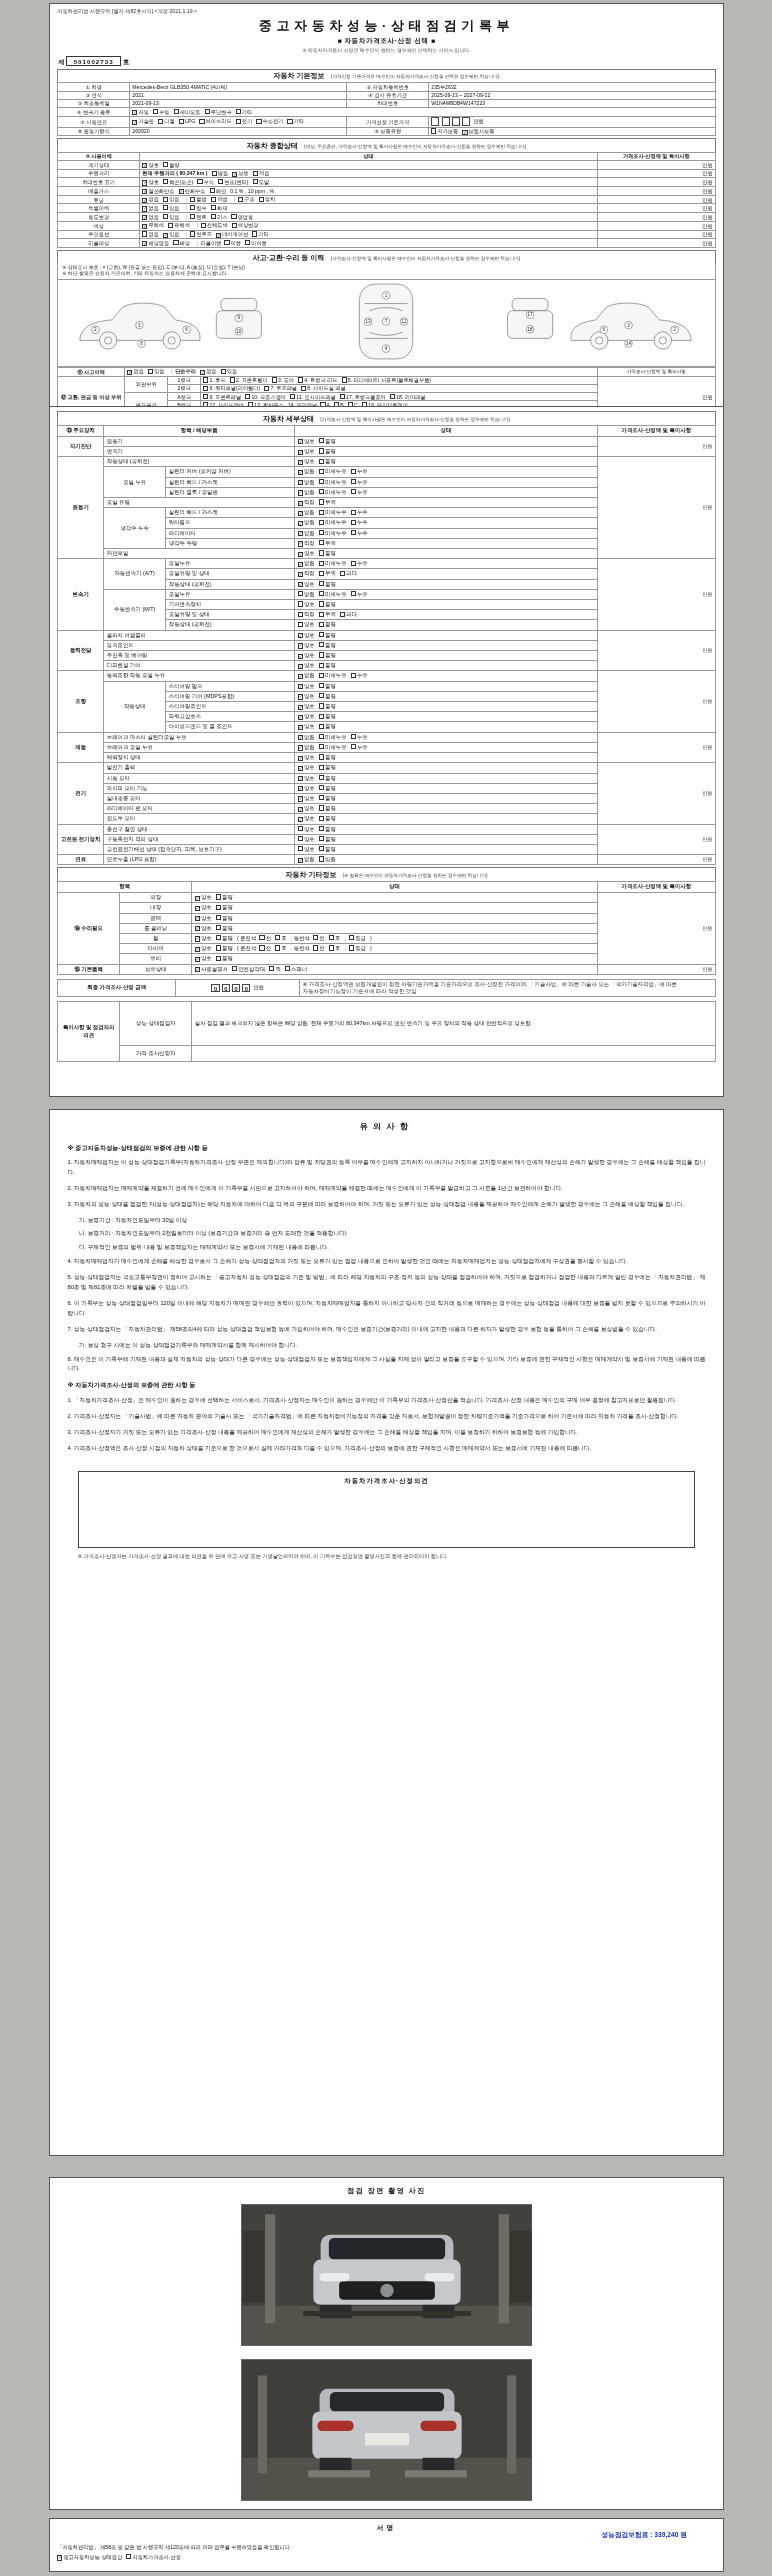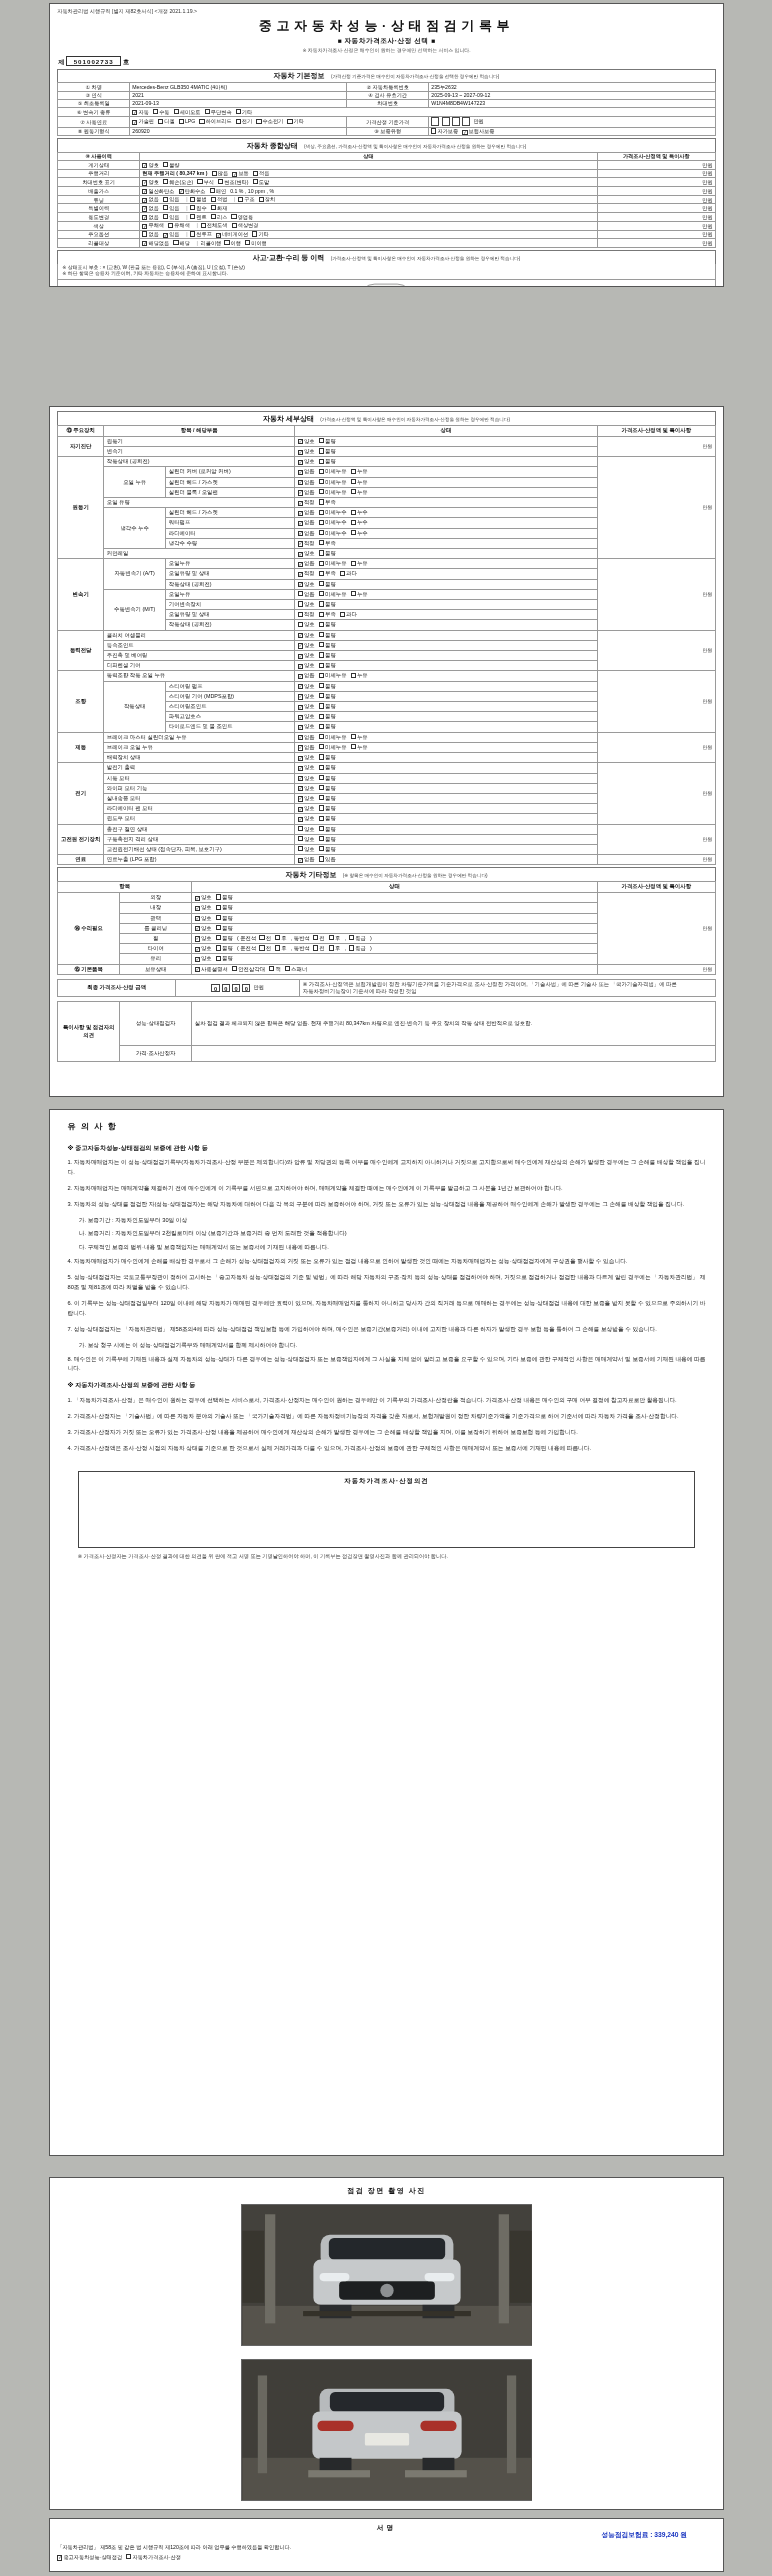--- a/index.html
+++ b/index.html
@@ -1,19 +1,19 @@
 <!DOCTYPE html>
 <html style="font-size:8.2px"><head>
 <meta charset="utf-8">
 <style>
   *{box-sizing:border-box;margin:0;padding:0;}
   html,body{width:773px;height:2576px;}
   body{position:relative;background:#b7b8b4;font-family:"Liberation Sans","DejaVu Sans",sans-serif;color:#111;overflow:hidden;}
   .panel{position:absolute;left:49px;width:675px;background:#fff;border:0.5px solid #555;padding:4.1px 7.2px;overflow:hidden;}
-  #p1{top:3.1px;height:284px;}
+  #p1{top:3.1px;height:409px;}
   #p2{top:406px;height:691px;}
   #p3{top:1109px;height:1047px;padding:8.2px 17.5px;}
   #p4{top:2177px;height:333px;}
   #p5{top:2518px;height:54px;}
   .form-note{font-size:5.2px;color:#333;}
   .title{text-align:center;font-size:13px;font-weight:bold;letter-spacing:4.6px;margin-top:1.5px;}
   .subtitle{text-align:center;font-size:6.7px;font-weight:bold;margin-top:2.6px;letter-spacing:0.5px;}
   .subnote{text-align:center;font-size:4.9px;color:#444;margin-top:1px;}
   .docno{font-size:6.2px;font-weight:bold;margin:3.1px 0 2.1px 1px;}
   .docno-box{display:inline-block;border:0.5px solid #333;padding:0.5px 6.2px;margin:0 2.1px;letter-spacing:1px;}
@@ -35,21 +35,21 @@
   .psep{margin:0 2.6px;color:#999;}
   .ptxt{margin-right:3.1px;}
   .pstrong{font-weight:bold;margin-right:4.1px;}
   .dbox{display:inline-block;width:8.2px;height:8.8px;border:0.5px solid #444;margin-right:2.1px;text-align:center;font-size:5.7px;line-height:8.2px;font-weight:bold;vertical-align:middle;}
   .unit{font-size:5.2px;margin-left:1px;}
   .legend{border:0.5px solid #9a9a9a;border-top:0;font-size:4.9px;line-height:6.7px;padding:1px 4.1px;color:#222;}
   .diagram-box{border:0.5px solid #9a9a9a;border-top:0;padding:1.5px 5.2px;}
   .final-note{font-size:4.6px;line-height:6.2px;color:#333;}
   .op-text{height:44px;vertical-align:top;font-size:5.4px;line-height:7.7px;}
   .op-text2{height:15.5px;vertical-align:top;}
-  .notice-title{font-size:8.2px;font-weight:bold;letter-spacing:5.2px;margin:3.1px 0 11.3px;}
+  .notice-title{text-align:center;font-size:8.2px;font-weight:bold;letter-spacing:5.2px;margin:3.1px 0 11.3px;}
   .notice-sec-title{font-weight:bold;font-size:6.2px;margin:7.2px 0 5.2px;}
   .note-item{font-size:5.7px;line-height:9.8px;margin-bottom:6.2px;text-align:justify;}
   .note-item.sub{padding-left:11.3px;margin-bottom:4.1px;}
   .op-box{border:0.8px solid #444;height:77px;margin:17.5px 10.3px 5.2px;text-align:center;padding-top:5.2px;font-weight:bold;font-size:6.4px;letter-spacing:1px;}
   .op-box-note{font-size:5.2px;color:#333;margin:0 10.3px;line-height:7.7px;}
   .photos-title{text-align:center;font-weight:bold;font-size:7px;margin:4.1px 0 8.2px;letter-spacing:1.5px;}
   .photo{width:291px;margin:0 auto 12.4px;border:0.5px solid #666;background:#43413c;}
   .photo svg{display:block;}
   .sign-title{text-align:center;font-weight:bold;font-size:6.7px;letter-spacing:3.1px;margin-top:1px;}
   .premium{position:absolute;right:36px;top:12.4px;color:#1733c0;font-weight:bold;font-size:6.7px;}

